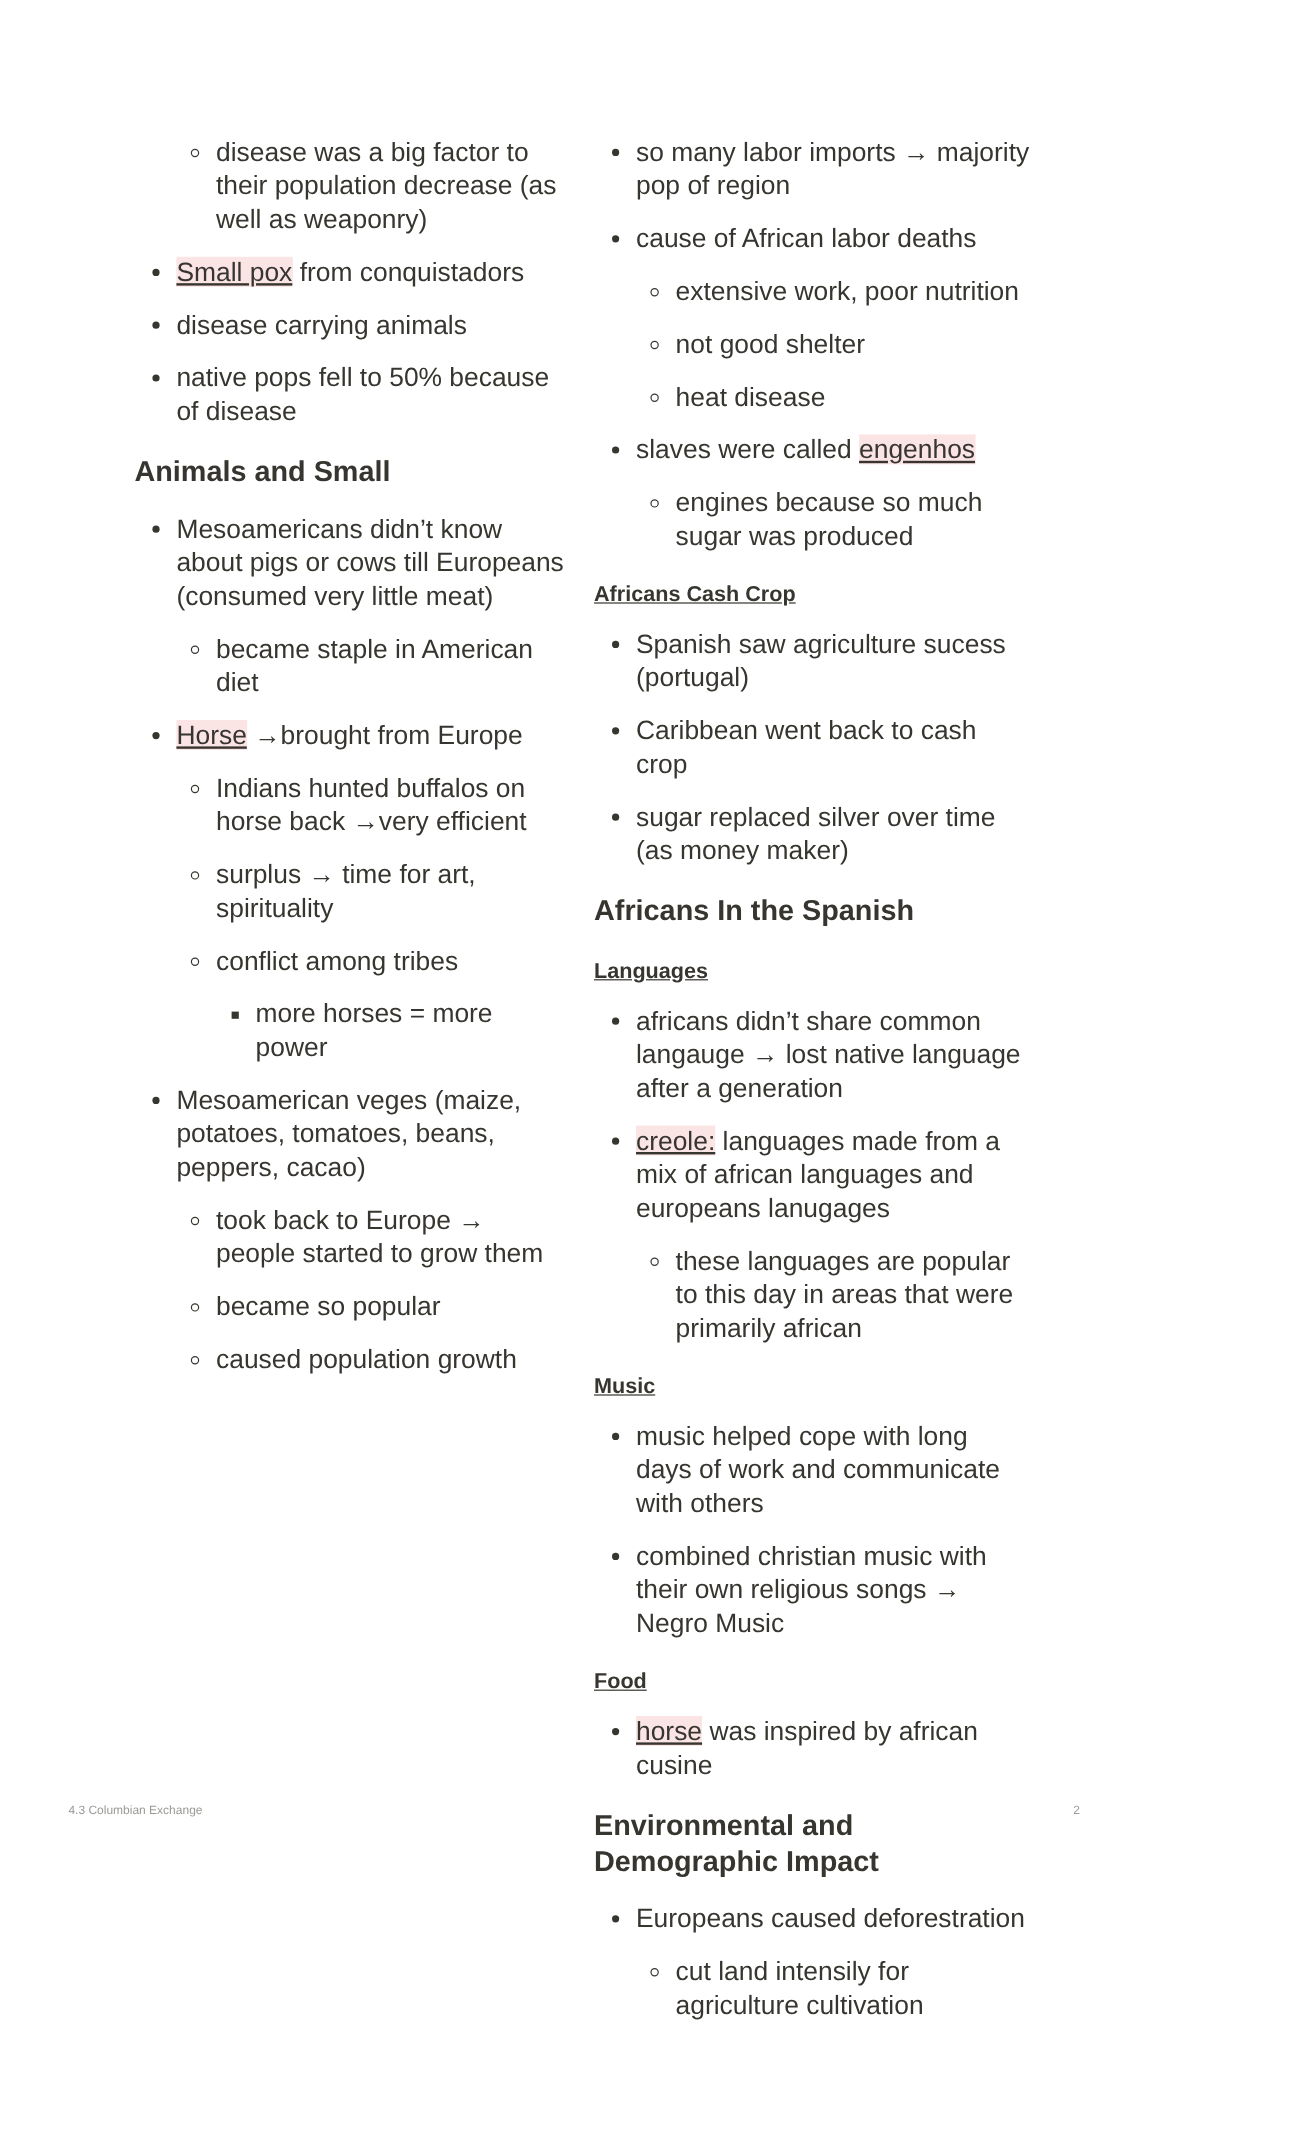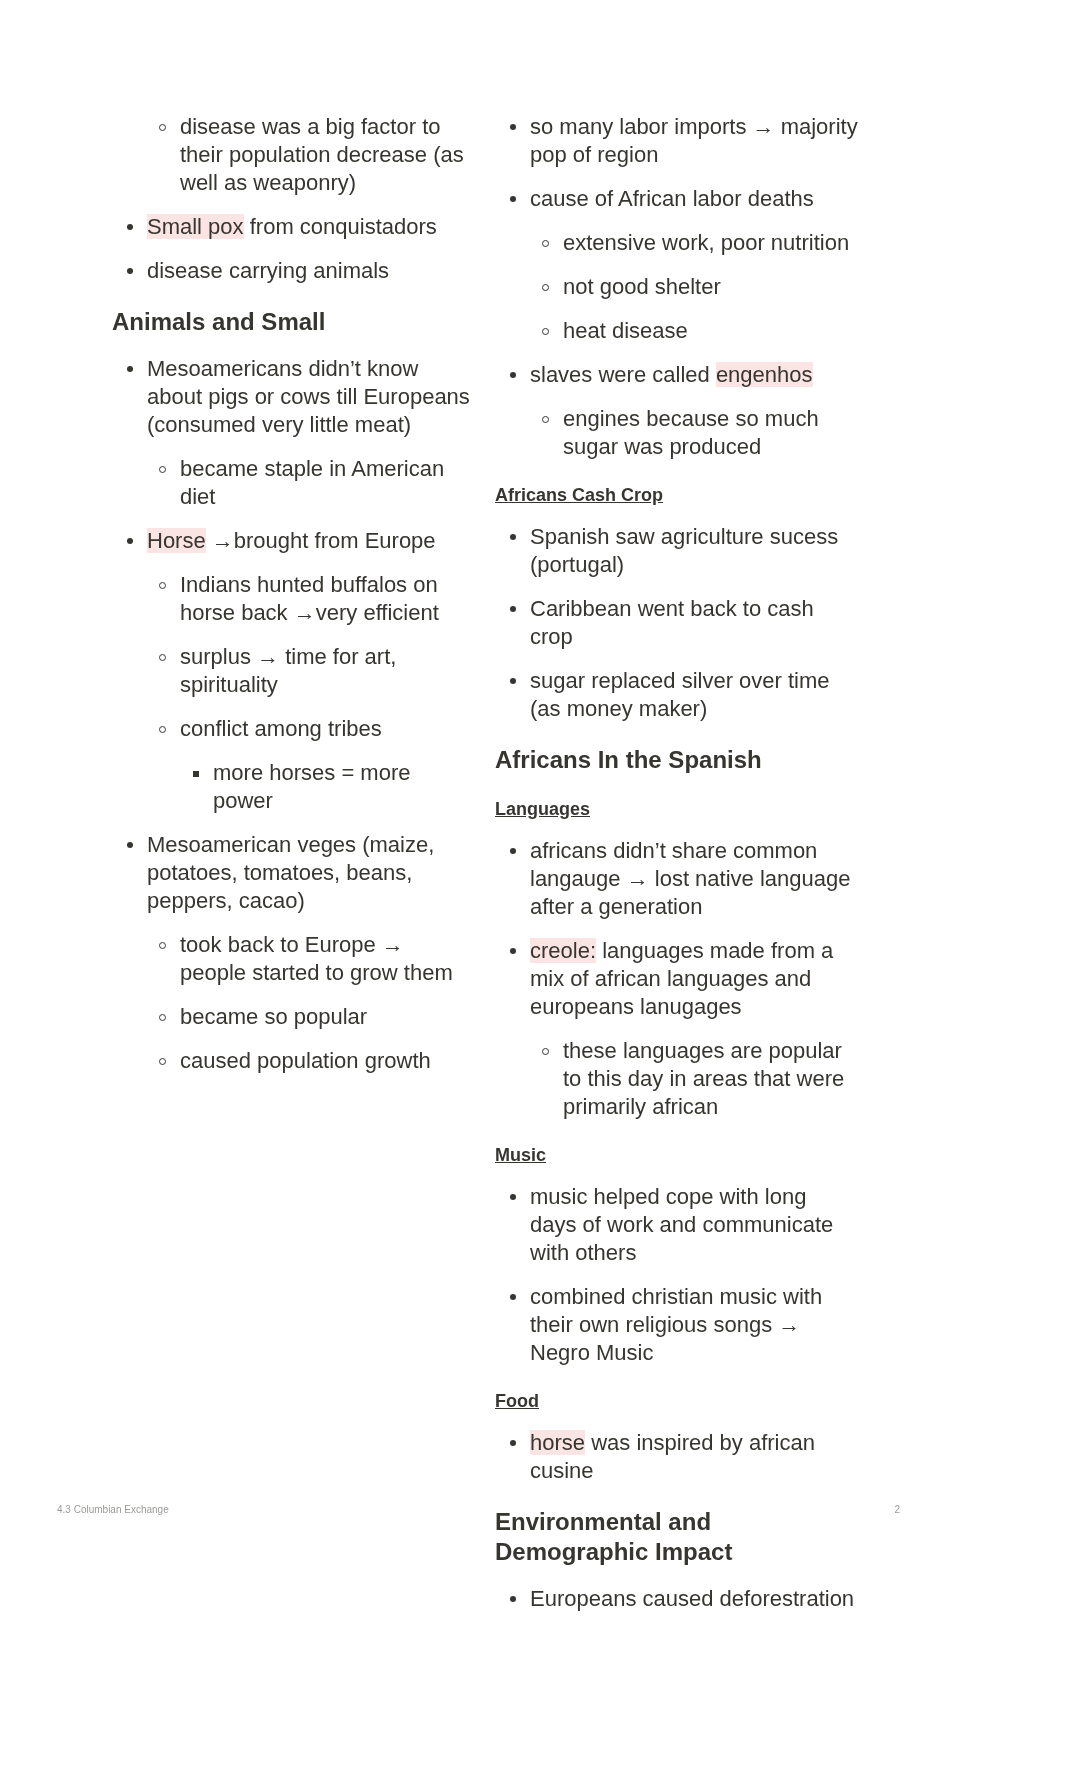--- a/index.html
+++ b/index.html
@@ -32,21 +32,21 @@
   .h2{
     font-size:24px;line-height:30px;font-weight:bold;
     margin:22px 0 18px 0;
   }
   .h3{
     font-size:18px;line-height:24px;font-weight:bold;
     text-decoration:underline;
     margin:22px 0 16px 0;
   }
   .col > :first-child{margin-top:0;}
-  .hl{background:var(--hl,#fbe4e4);}
+  .hl{background:var(--hl,#fbe4e4);text-decoration:underline;}
   .footer{
     position:absolute;left:57px;right:180px;top:1500px;
     display:flex;justify-content:space-between;
     font-size:10px;line-height:20px;color:var(--muted,#9b9a97);
   }
 </style>
 </head>
 <body style="color: rgb(55, 53, 47);">
 
 <div class="content">
@@ -56,20 +56,24 @@
         <span class="li-text"><span>disease was a big factor to their population decrease (as well as weaponry)</span></span>
       </div>
       <div class="li lvl0">
         <span class="marker disc"></span>
         <span class="li-text"><span class="hl">Small pox</span><span> from conquistadors</span></span>
       </div>
       <div class="li lvl0">
         <span class="marker disc"></span>
         <span class="li-text"><span>disease carrying animals</span></span>
       </div>
+      <div class="li lvl0">
+        <span class="marker disc"></span>
+        <span class="li-text"><span>native pops fell to 50% because of disease</span></span>
+      </div>
       <div class="h2">Animals and Small</div>
       <div class="li lvl0">
         <span class="marker disc"></span>
         <span class="li-text"><span>Mesoamericans didn’t know about pigs or cows till Europeans (consumed very little meat)</span></span>
       </div>
       <div class="li lvl1">
         <span class="marker circle"></span>
         <span class="li-text"><span>became staple in American diet</span></span>
       </div>
       <div class="li lvl0">
@@ -176,20 +180,24 @@
       </div>
       <div class="h3">Food</div>
       <div class="li lvl0">
         <span class="marker disc"></span>
         <span class="li-text"><span class="hl">horse</span><span> was inspired by african cusine</span></span>
       </div>
       <div class="h2">Environmental and Demographic Impact</div>
       <div class="li lvl0">
         <span class="marker disc"></span>
         <span class="li-text"><span>Europeans caused deforestration</span></span>
+      </div>
+      <div class="li lvl1">
+        <span class="marker circle"></span>
+        <span class="li-text"><span>cut land intensily for agriculture cultivation</span></span>
       </div>
     </div>
 </div>
 
 <div class="footer">
   <span>4.3 Columbian Exchange</span>
   <span>2</span>
 </div>
 
 </body></html>

